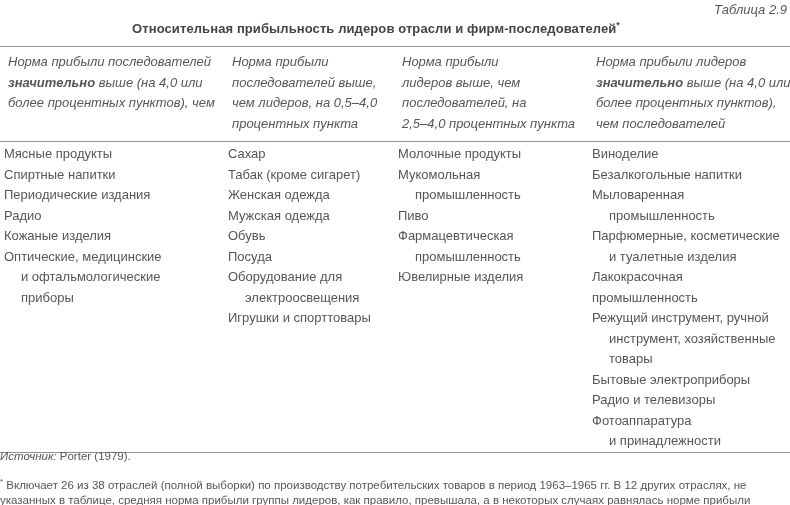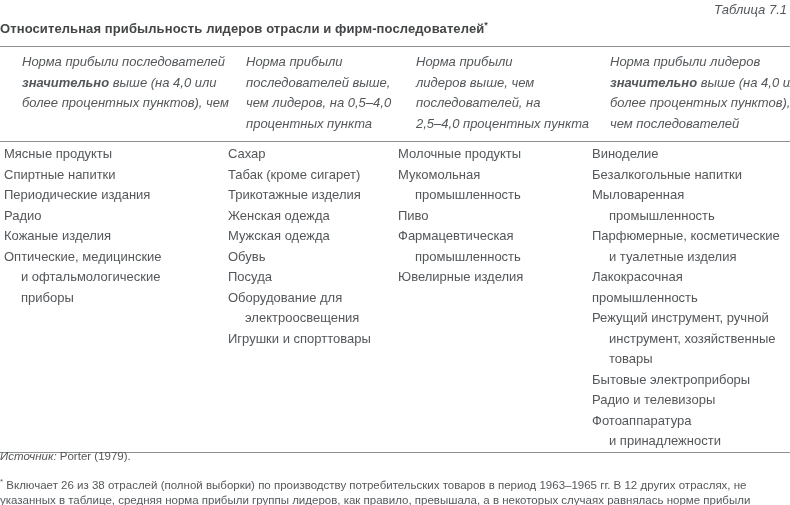--- a/index.html
+++ b/index.html
@@ -16,36 +16,36 @@
     width:790px;height:505px;overflow:hidden;
   }
   .page{position:relative;width:790px;height:505px;background:var(--bg);}
 
   .caption{
     position:absolute;top:2px;right:3px;
     font-style:italic;font-size:13px;color:var(--text);
   }
   .title{
     position:absolute;top:20px;left:0;width:752px;
-    text-align:left;font-weight:bold;font-size:13px;color:var(--title);
+    text-align:center;font-weight:bold;font-size:13px;color:var(--title);
     letter-spacing:0.1px;
   }
   .title sup{font-size:9px;}
 
   .tbl{position:absolute;top:46px;left:0;width:790px;}
   .rule{border-top:1px solid var(--rule);height:0;width:790px;}
 
   .grid{
     display:grid;
     grid-template-columns:224px 170px 194px 202px;
     width:790px;
   }
   .cell{padding-left:4px;overflow:hidden;}
 
-  .head-row{padding:5px 0 7px 18px;}
+  .head-row{padding:5px 0 7px 4px;}
   .head-cell{font-style:italic;font-size:13px;line-height:20.6px;color:var(--text);}
   .hline{white-space:nowrap;}
   .hline .b{font-weight:bold;}
 
   .body-row{padding:2px 0 0 0;min-height:309px;}
   .body-cell{font-size:13px;line-height:20.5px;color:var(--text);}
   .bline{white-space:nowrap;}
   .bline.ind{padding-left:17px;}
 
   .footer{position:absolute;top:448px;left:0;width:790px;font-size:11.5px;color:var(--text);}
@@ -53,21 +53,21 @@
   .source .lbl{font-style:italic;}
   .footnote{line-height:15.6px;}
   .fline{white-space:nowrap;}
   .fline sup{font-size:8px;}
 </style>
 </head>
 <body>
 
 <div class="page">
 
-  <div class="caption">Таблица 7.1</div>
+  <div class="caption">Таблица 2.9</div>
 
   <div class="title"><span>Относительная прибыльность лидеров отрасли и фирм-последователей</span><sup>*</sup></div>
 
   <div class="tbl">
     <div class="rule"></div>
     <div class="grid head-row">
         <div class="cell head-cell">
           <div class="hline"><span>Норма прибыли последователей</span></div>
           <div class="hline"><span class="b">значительно</span><span> выше (на 4,0 или</span></div>
           <div class="hline"><span>более процентных пунктов), чем</span></div>
@@ -99,21 +99,20 @@
           <div class="bline">Периодические издания</div>
           <div class="bline">Радио</div>
           <div class="bline">Кожаные изделия</div>
           <div class="bline">Оптические, медицинские</div>
           <div class="bline ind">и офтальмологические</div>
           <div class="bline ind">приборы</div>
         </div>
         <div class="cell body-cell">
           <div class="bline">Сахар</div>
           <div class="bline">Табак (кроме сигарет)</div>
-          <div class="bline">Трикотажные изделия</div>
           <div class="bline">Женская одежда</div>
           <div class="bline">Мужская одежда</div>
           <div class="bline">Обувь</div>
           <div class="bline">Посуда</div>
           <div class="bline">Оборудование для</div>
           <div class="bline ind">электроосвещения</div>
           <div class="bline">Игрушки и спорттовары</div>
         </div>
         <div class="cell body-cell">
           <div class="bline">Молочные продукты</div>

